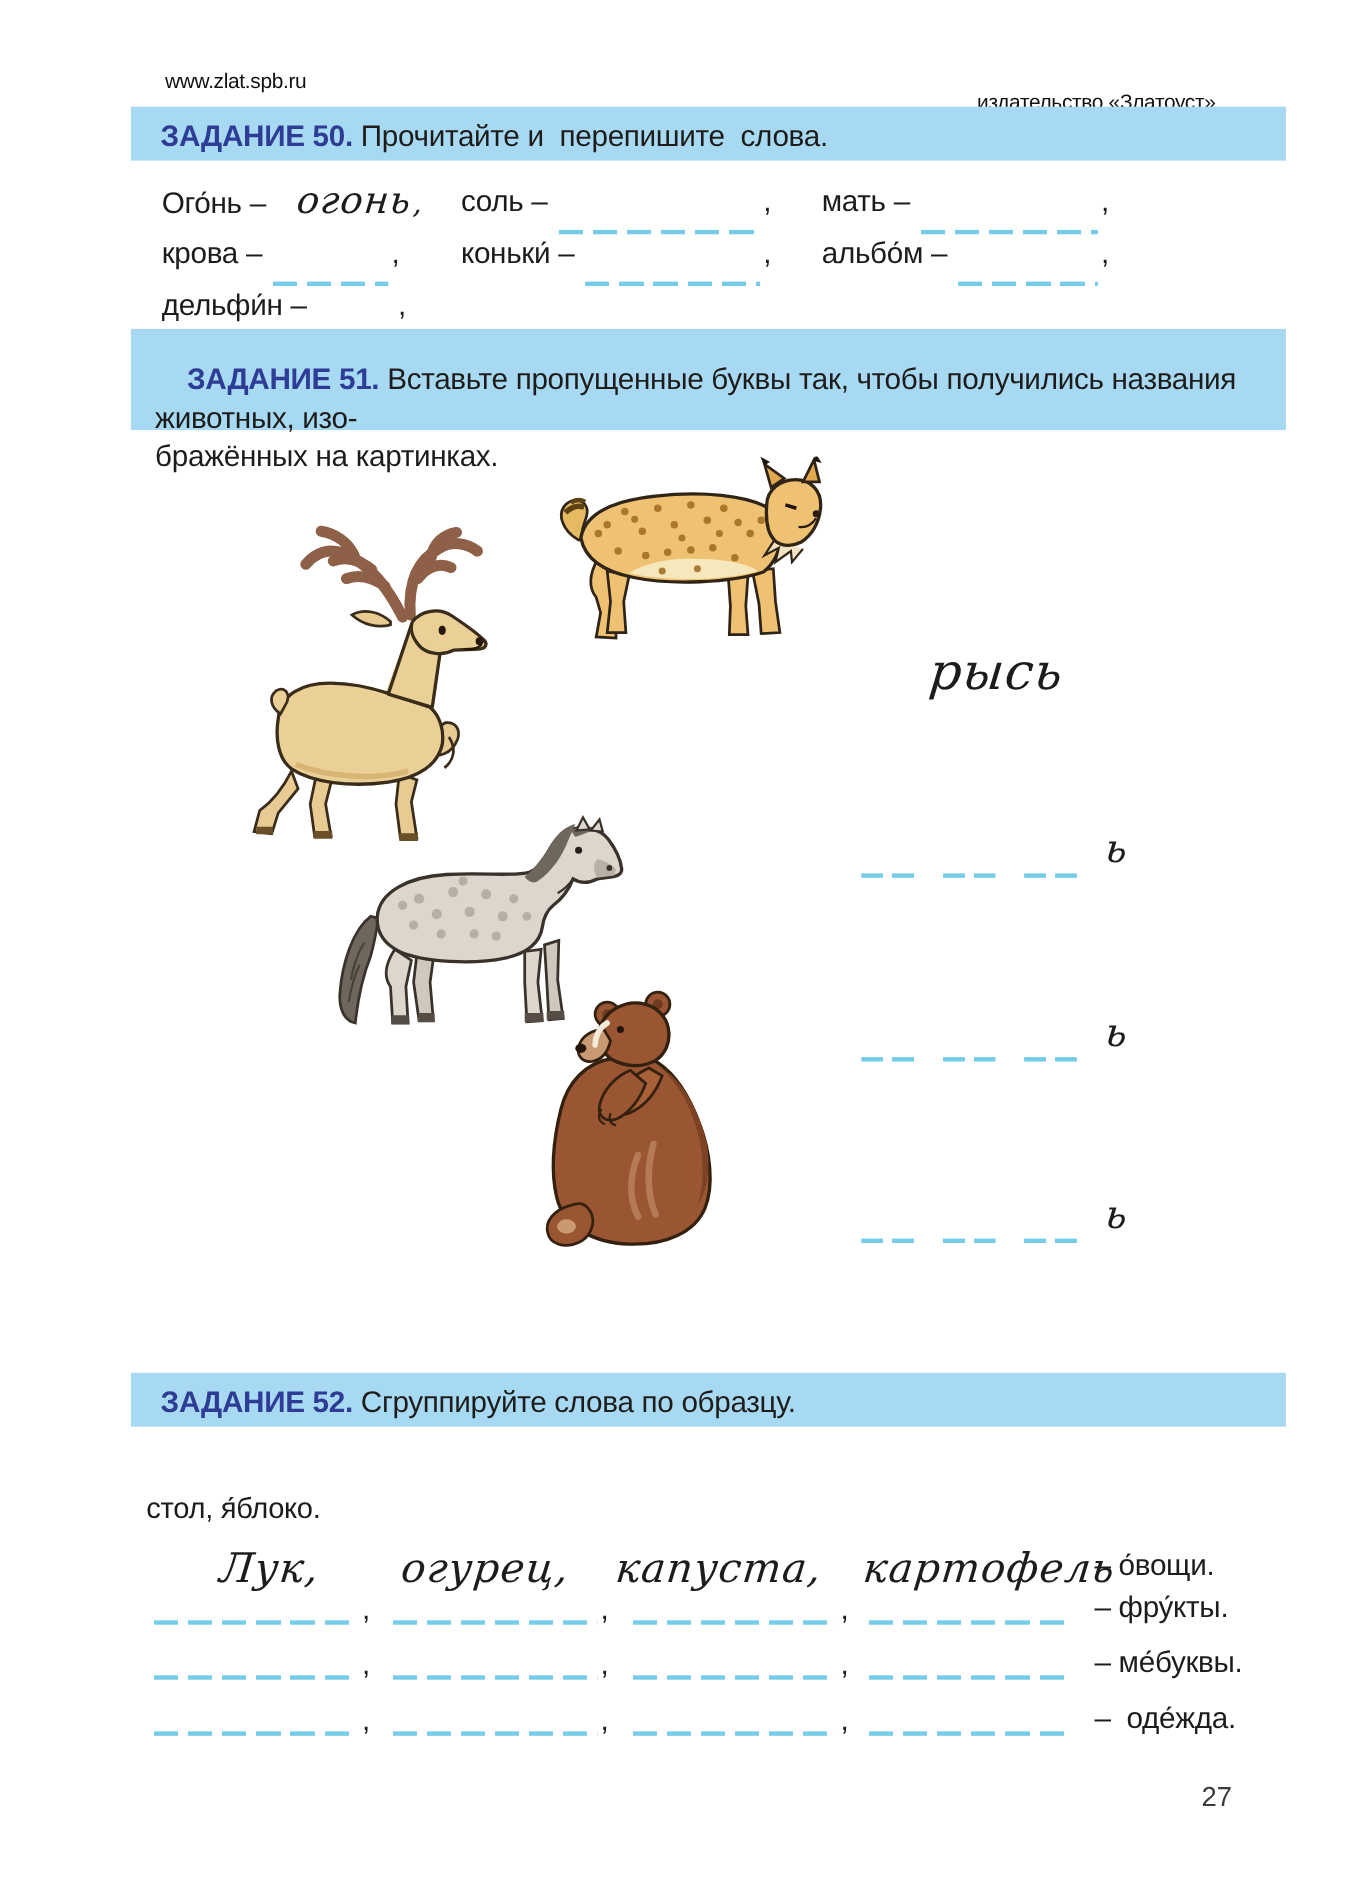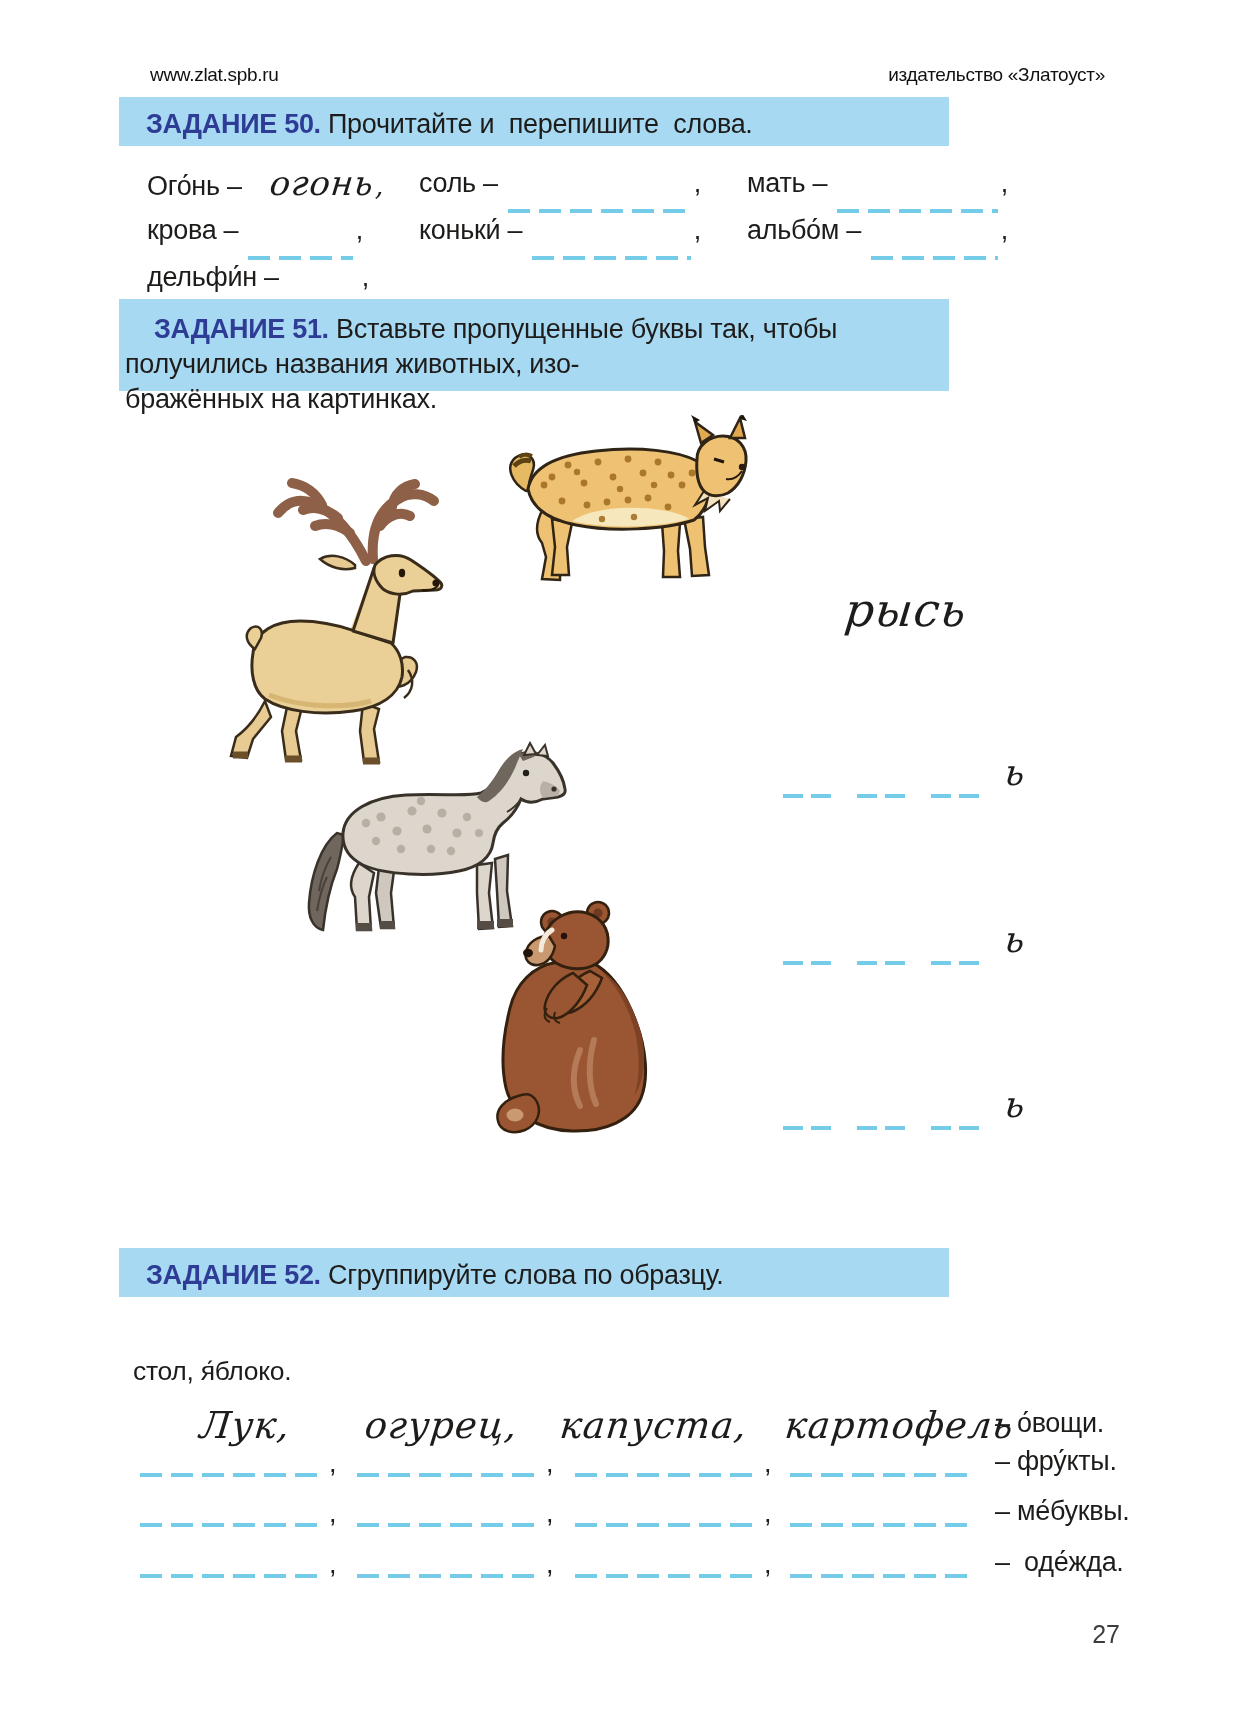--- a/index.html
+++ b/index.html
@@ -2,28 +2,28 @@
 <html><head>
 <meta charset="utf-8">
 <style>
   html,body{margin:0;padding:0;background:#ffffff;}
   .page{
     position:relative;width:1241px;height:1713px;background:#ffffff;overflow:hidden;
     font-family:"Liberation Sans",sans-serif;color:#1e1c1a;letter-spacing:-0.3px;
   }
   .hdr{position:absolute;top:64px;font-size:19px;color:#111;}
   .hdr-url{left:150px;}
-  .hdr-pub{right:136px;}
-
-  .task-box{position:absolute;left:119px;width:830px;background:#a7daf2;}
+  .hdr-pub{right:136px;margin-top:19px;}
+
+  .task-box{position:absolute;left:119px;width:1050px;background:#a7daf2;}
   .box50{top:97px;height:49px;}
   .box51{top:299px;height:92px;}
   .box52{top:1248px;height:49px;}
   .task-par{margin:0;padding:11px 18px 0 27px;font-size:27px;line-height:33px;}
-  .task-par51{margin:0;padding:13px 16px 0 6px;font-size:27px;line-height:35px;}
+  .task-par51{margin:16px;padding:13px 16px 0 6px;font-size:27px;line-height:35px;}
   .ind{display:inline;}
   .line1-indent{padding-left:29px;}
   .task-num{color:#2e3c96;font-weight:bold;}
   .pre{white-space:pre-wrap;}
 
   
   .t50-rows{position:absolute;left:133px;top:168px;width:1001px;}
   .t50-row{display:flex;height:47px;}
   .t50-cell{display:flex;align-items:baseline;font-size:27px;}
   .c1{width:272px;padding-right:42px;box-sizing:border-box;}

